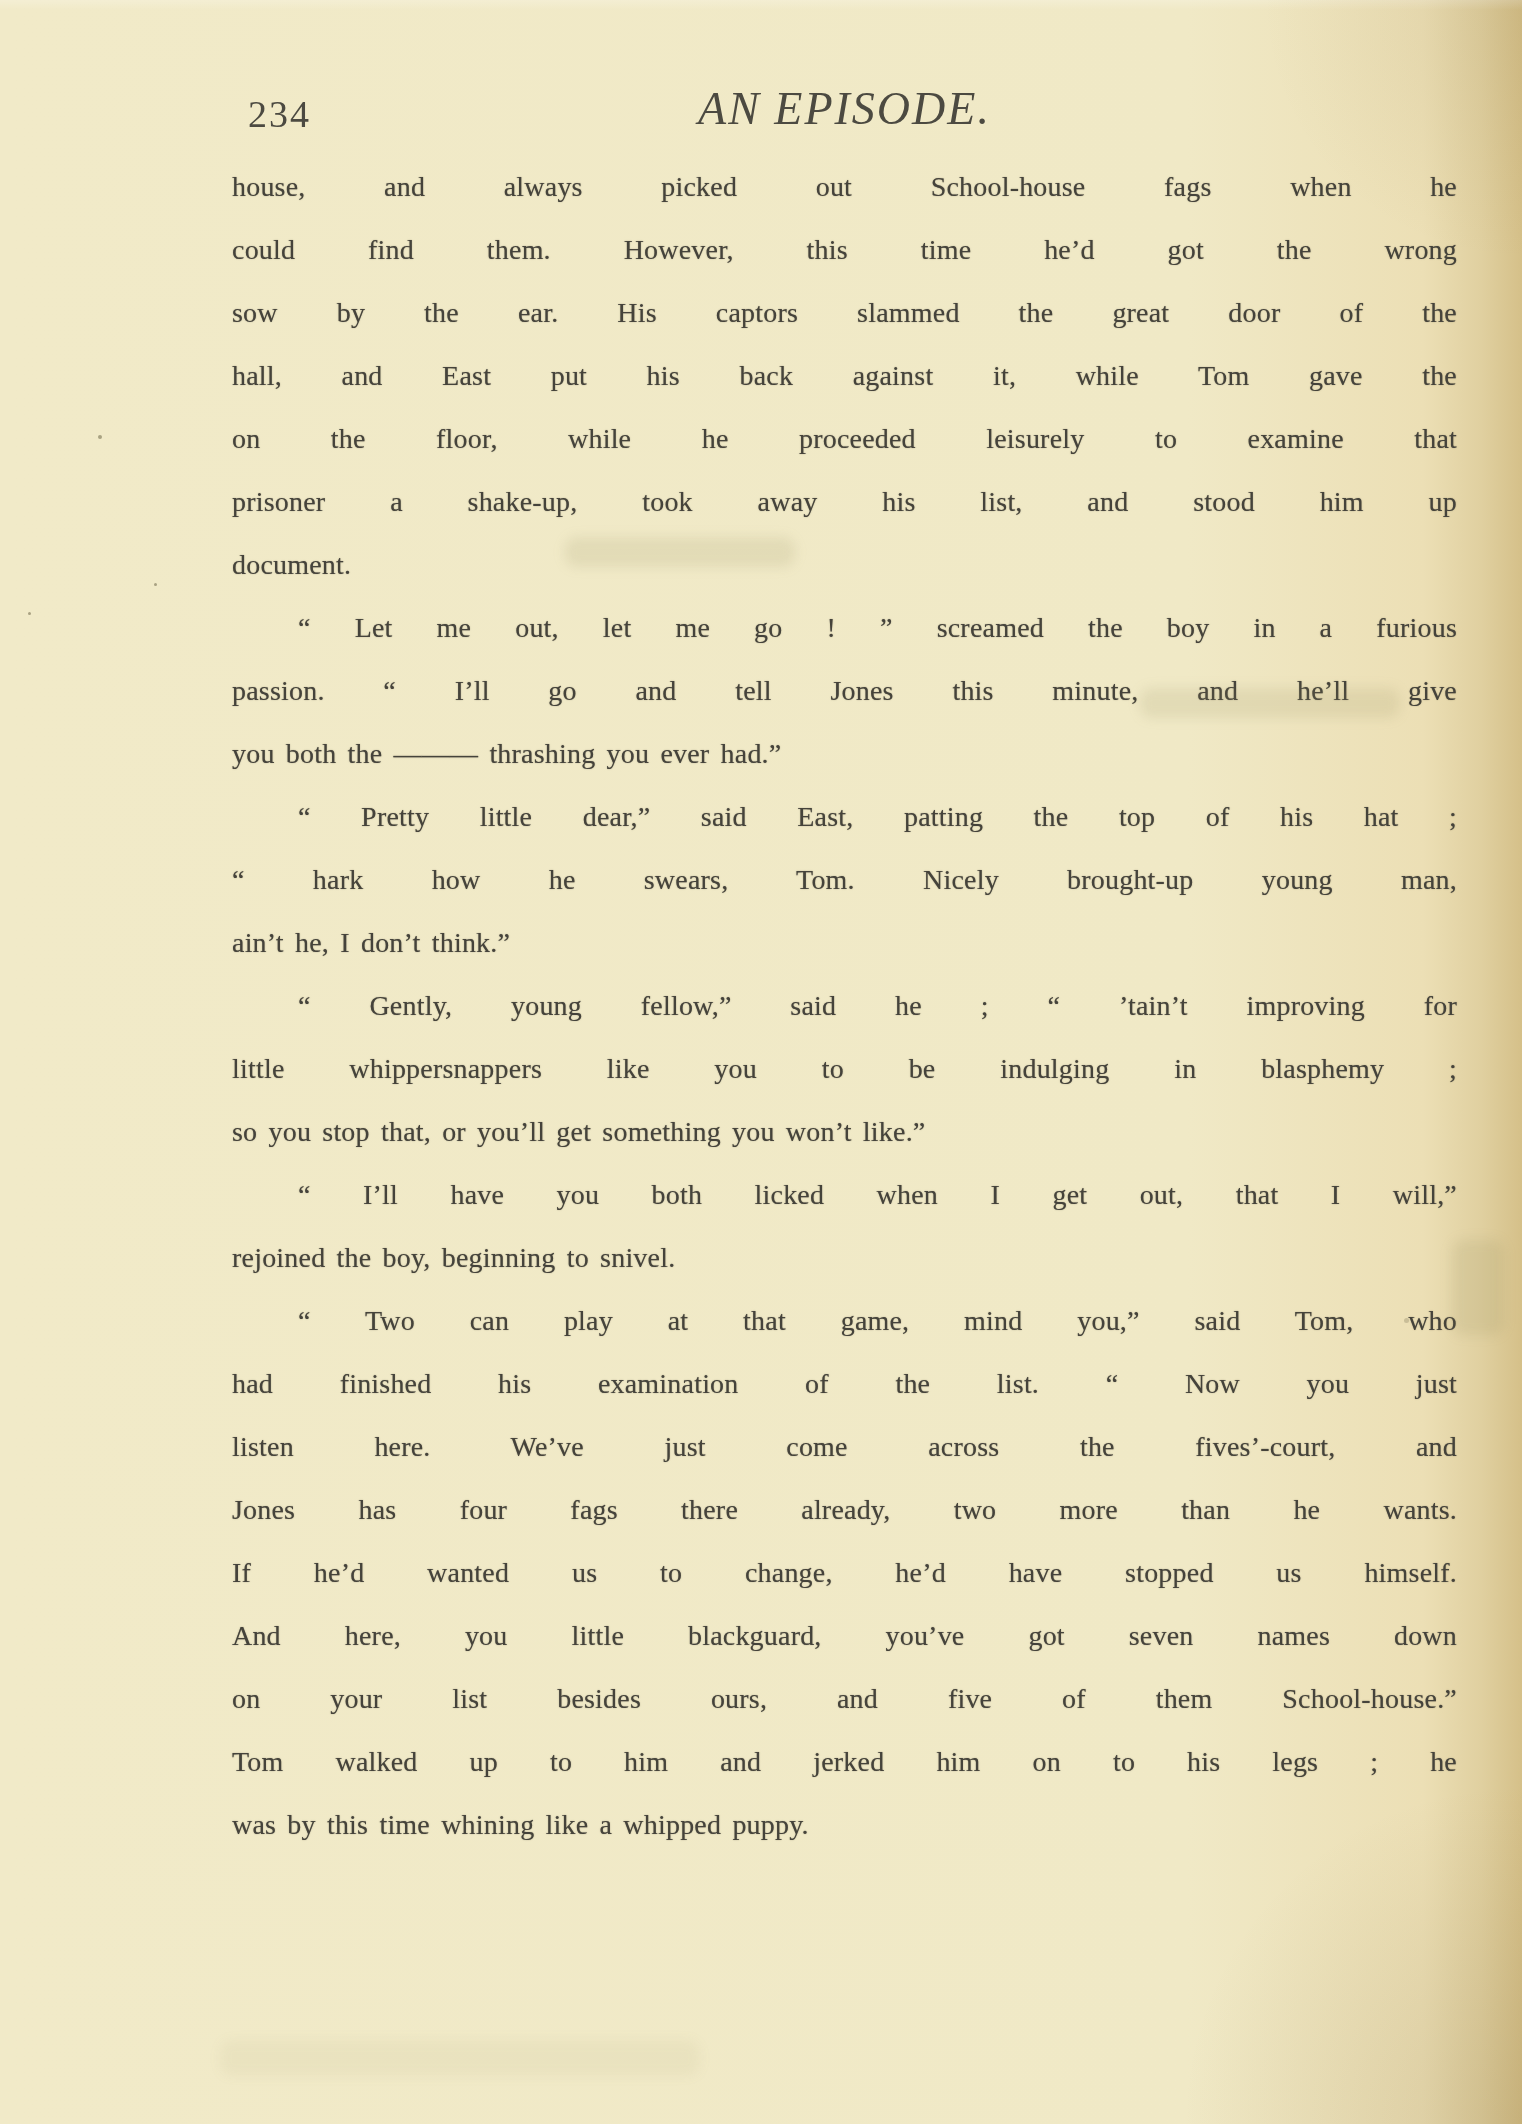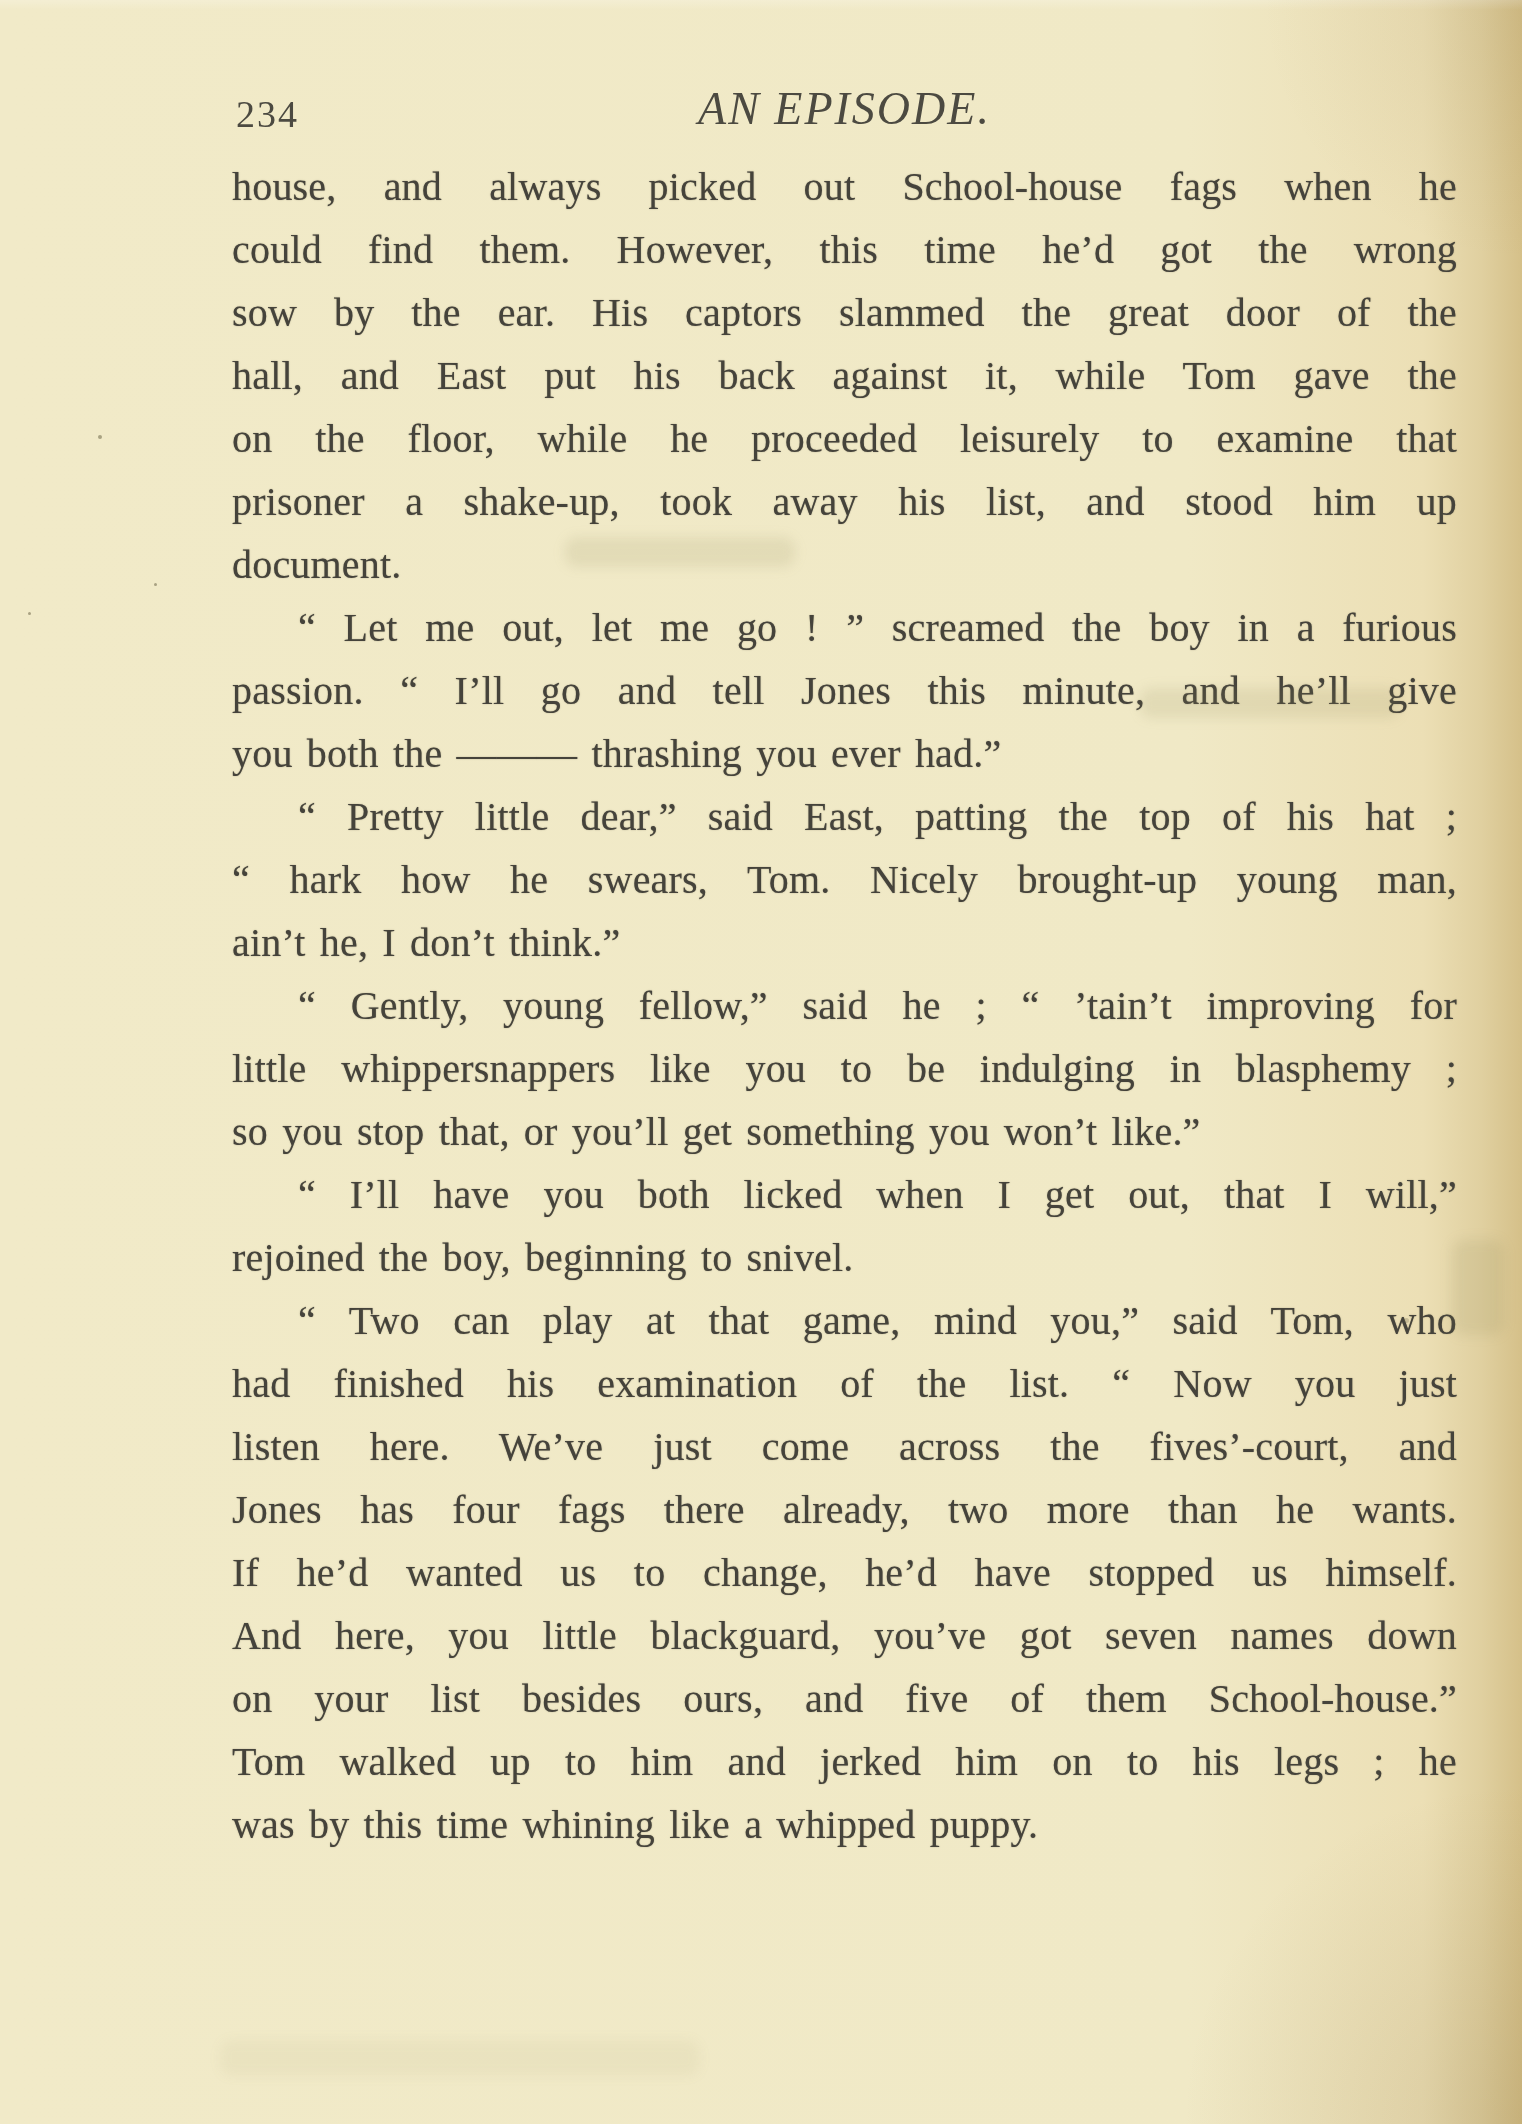--- a/index.html
+++ b/index.html
@@ -15,30 +15,30 @@
       radial-gradient(circle at 100% 0%,   rgba(120,95,45,0.10), rgba(120,95,45,0) 260px),
       linear-gradient(180deg, rgba(255,255,255,0.22) 0px, rgba(255,255,255,0) 10px),
       linear-gradient(90deg, var(--paper-light,#f1eac8) 0%, var(--paper,#f0e9c6) 78%,
                       #ecdfb5 93.5%, #e0d0a0 97.3%, var(--paper-edge,#d5c089) 100%);
   }
   .header-row{
     position:absolute;left:232px;top:74px;width:1225px;height:60px;
     color:var(--ink-light,#4c4a41);
   }
   .page-num{
-    position:absolute;left:4px;top:18px;
+    position:absolute;left:16px;top:18px;
     font-size:38px;letter-spacing:2px;
   }
   .running-title{
     position:absolute;left:0;right:0;top:8px;text-align:center;
     font-style:italic;font-size:46px;letter-spacing:2px;
   }
   .text-block{
     position:absolute;left:232px;top:155px;width:1225px;
-    font-size:40px;line-height:63px;
+    font-size:28px;line-height:63px;
     color:var(--ink,#45433b);
     word-spacing:4px;letter-spacing:0.2px;
     text-shadow:0 0 1.2px rgba(70,64,48,0.55);
   }
   .para{margin:0;}
   .line{text-align:justify;text-align-last:left;}
   .line.just{text-align-last:justify;}
   .line.ind{text-indent:66px;}
   .ghost{
     position:absolute;background:rgba(140,133,86,0.14);

